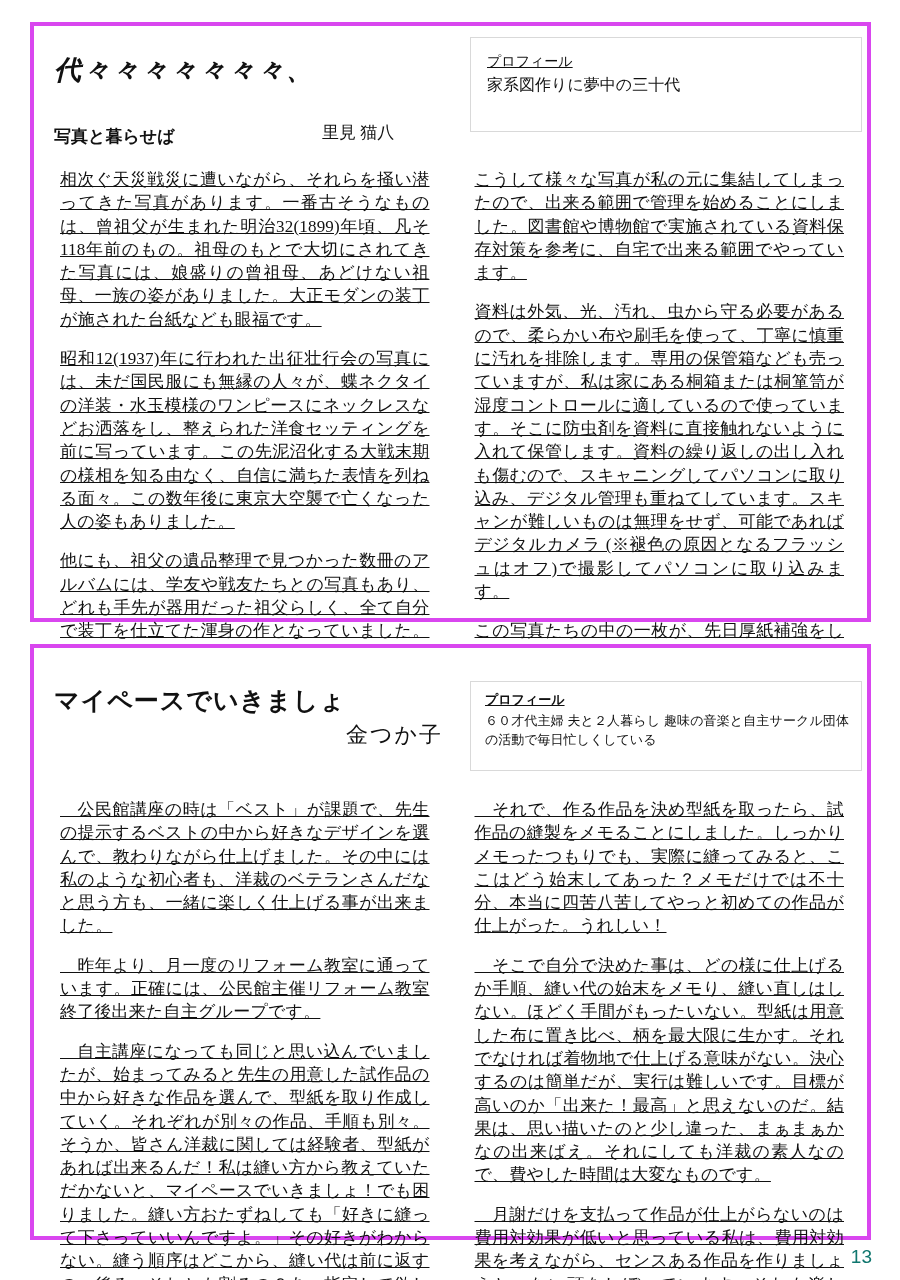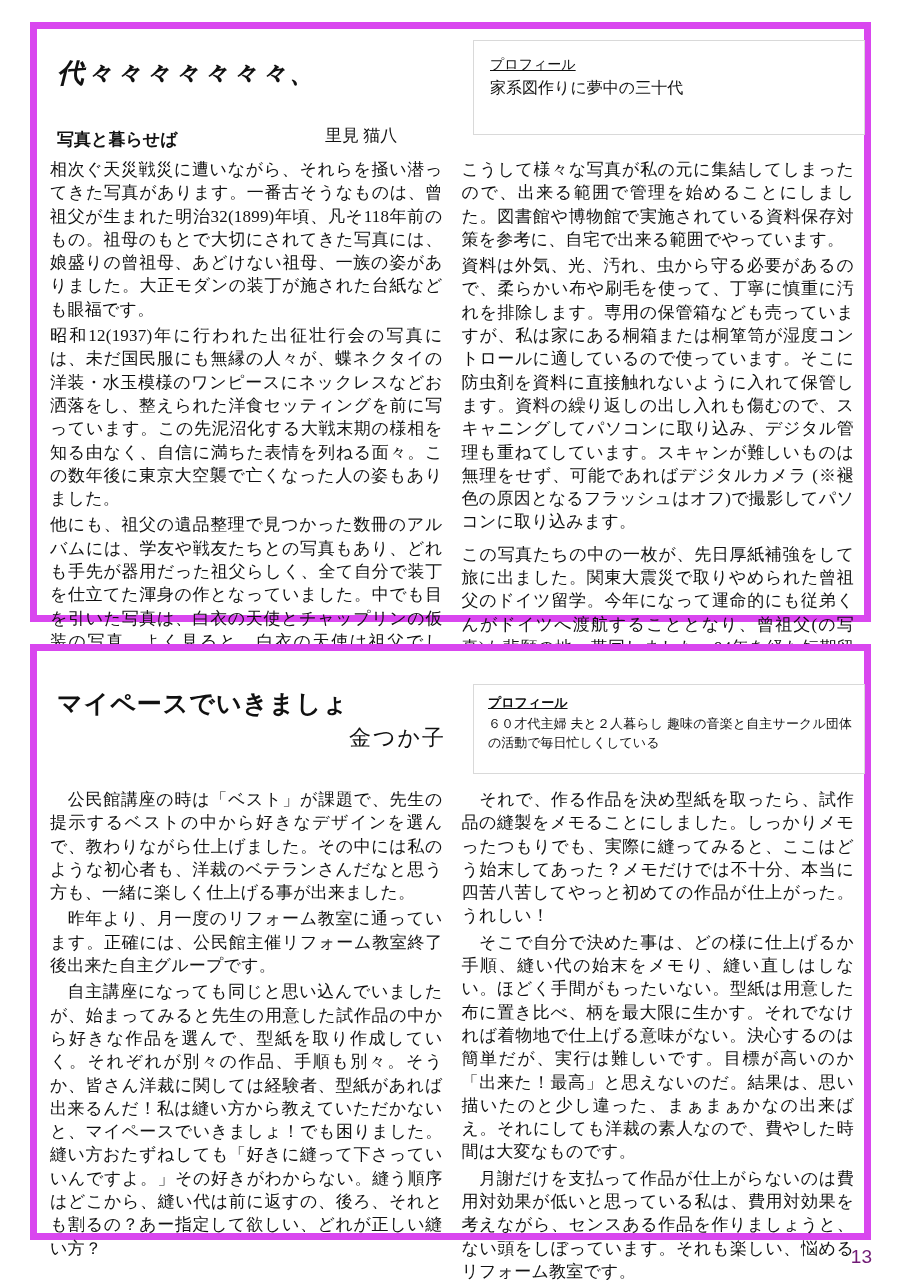--- a/index.html
+++ b/index.html
@@ -13,21 +13,21 @@
     height: 1280px;
     background: #ffffff;
     font-family: "Liberation Serif", "DejaVu Serif", serif;
     color: #111111;
     overflow: hidden;
   }
   .article-frame {
     position: absolute;
     left: 30px;
     width: 841px;
-    border: 7px solid #d946ef;
+    border: 4px solid #d946ef;
     background: #ffffff;
     box-sizing: border-box;
   }
   #article1-frame { top: 22px; height: 600px; }
   #article2-frame { top: 644px; height: 596px; }
 
   
   .a1-title {
     position: absolute;
     left: 20px;
@@ -125,36 +125,37 @@
     display: flex;
     gap: 13px;
   }
   #article1-frame .body-columns { top: 126px; }
   #article2-frame .body-columns { top: 134px; }
   .col {
     flex: 1 1 0;
     min-width: 0;
   }
   .col p {
-    margin: 3px;
+    margin: 16px;
     font-size: 17px;
     line-height: 23.3px;
     text-align: justify;
     letter-spacing: 0.2px;
+    text-decoration: underline;
   }
   .col p.gap-before { margin-top: 9px; }
 
   
   .page-number {
     position: absolute;
     right: 28px;
     top: 1246px;
     font-family: "Liberation Sans", "DejaVu Sans", sans-serif;
     font-size: 19px;
-    color: #701a75;
+    color: #0f766e;
   }
 </style>
 </head>
 <body>
 
 <div class="page">
 
   <div class="article-frame" id="article1-frame">
 
     <div class="a1-title">代々々々々々々々、</div>

